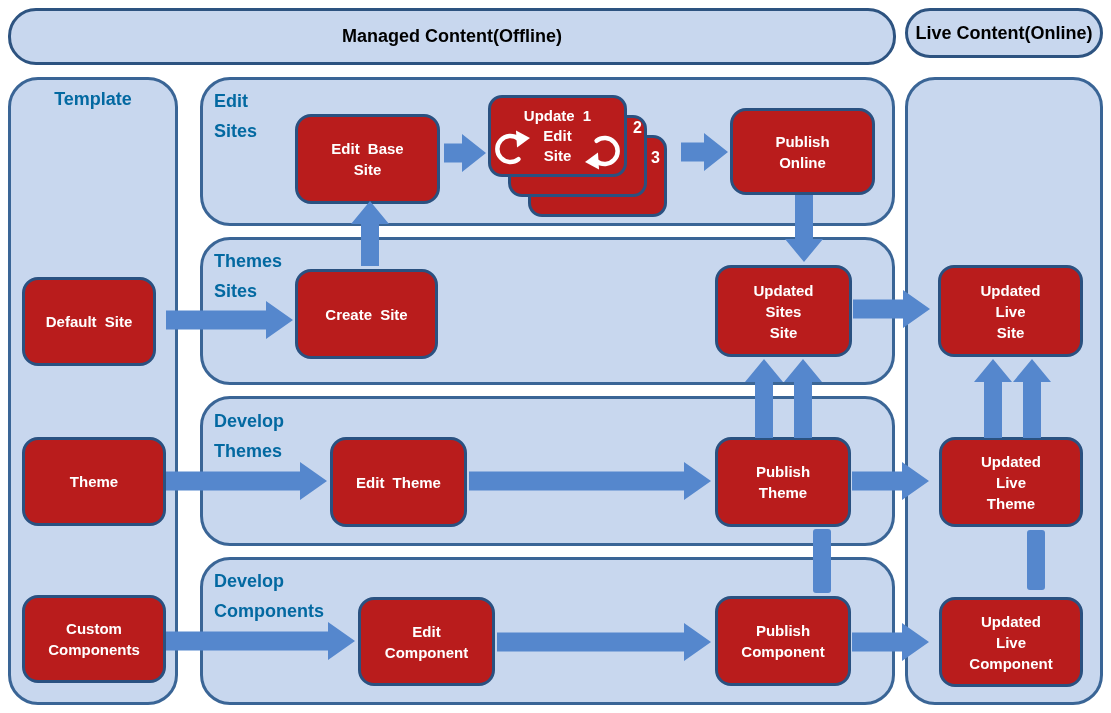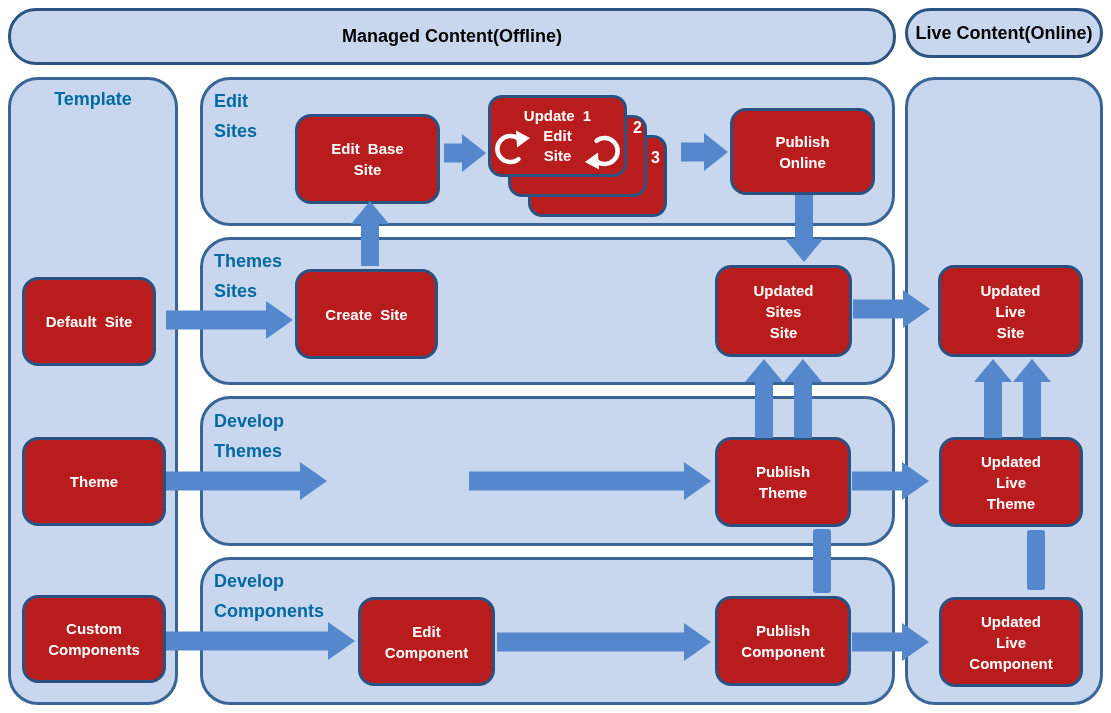--- a/index.html
+++ b/index.html
@@ -134,20 +134,23 @@
 
   <div class="box b-create-site">
     <div>Create Site</div>
   </div>
   <div class="box b-updated-base-site">
     <div>Updated</div>
     <div>Sites</div>
     <div>Site</div>
   </div>
 
+  <div class="box b-edit-theme">
+    <div>Edit Theme</div>
+  </div>
   <div class="box b-publish-theme">
     <div>Publish</div>
     <div>Theme</div>
   </div>
 
   <div class="box b-edit-component">
     <div>Edit</div>
     <div>Component</div>
   </div>
   <div class="box b-publish-component">

